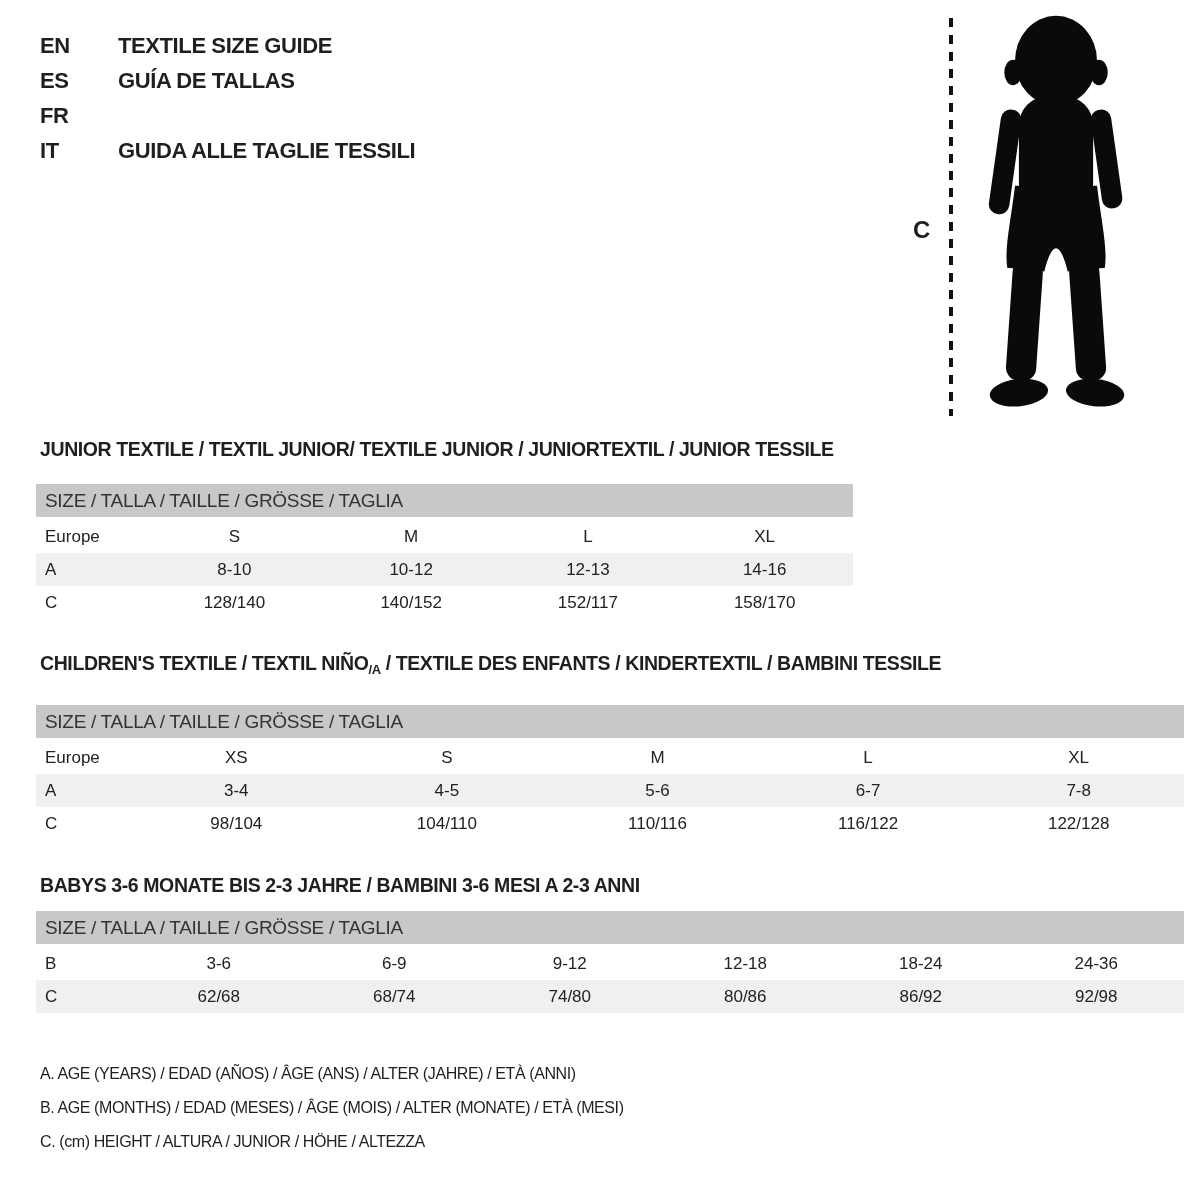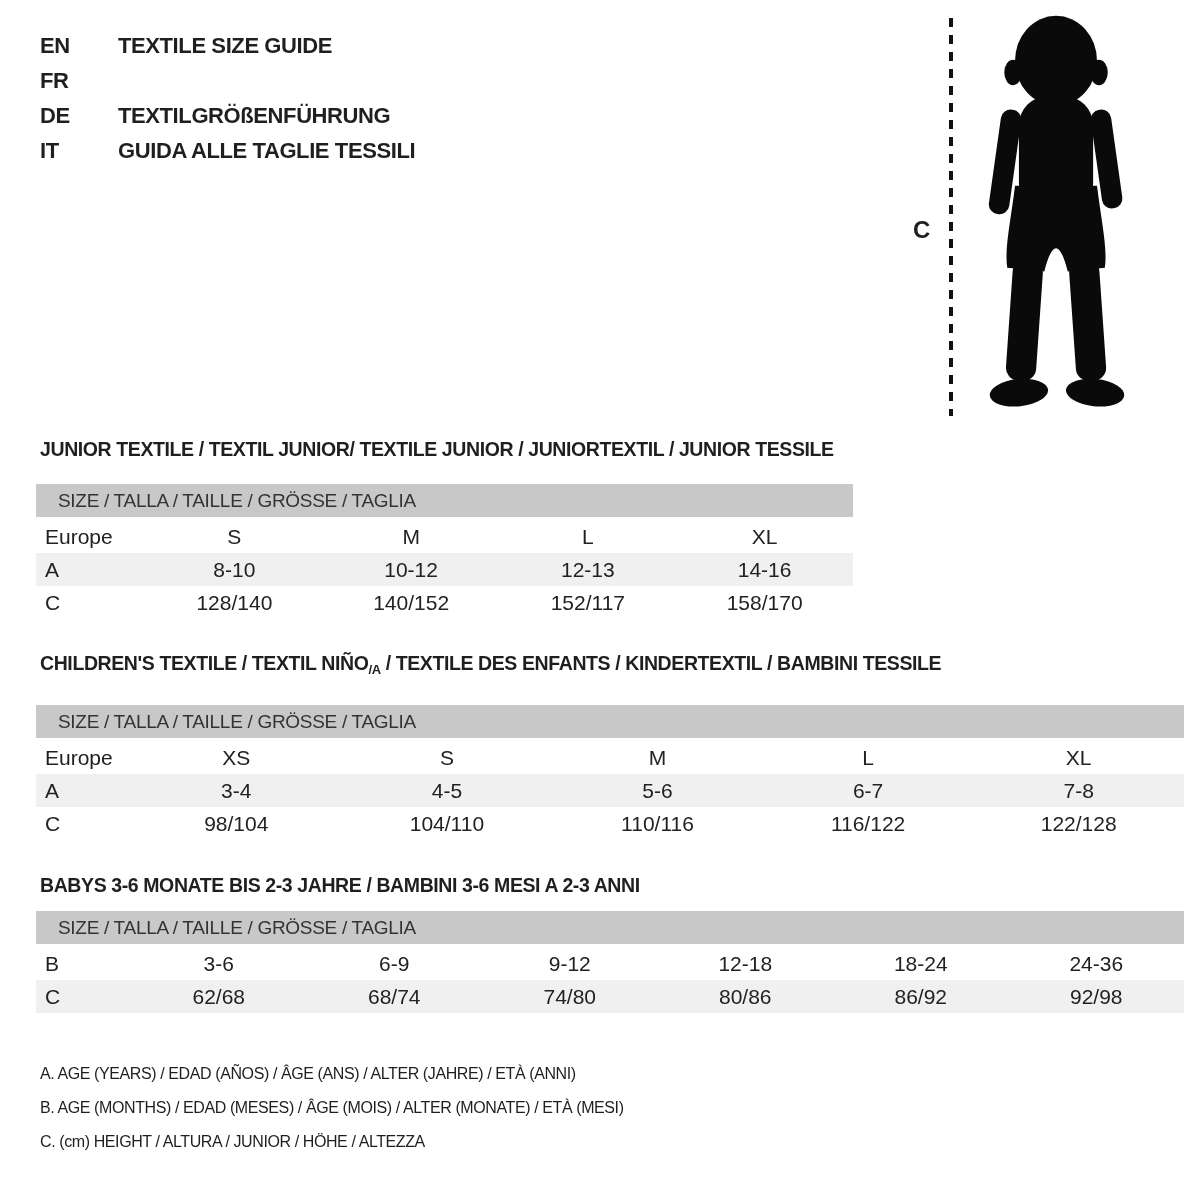--- a/index.html
+++ b/index.html
@@ -44,25 +44,25 @@
   #sec-babies .sec-title-block { padding-top: 29px; }
   .sec-title-block .sec-title { line-height: 33px; padding-top: 0; }
 
   .size-table { margin-left: 36px; margin-top: 22px; }
   #sec-babies .size-table { margin-top: 9px; }
   .size-table.t1 { width: 817px; }
   .size-table.t2, .size-table.t3 { width: 1148px; }
 
   .size-bar {
     height: 33px; background: var(--bar-gray);
-    display: flex; align-items: center; padding-left: 22px;
+    display: flex; align-items: center; padding-left: 9px;
     font-size: 19px; color: #333; letter-spacing: -0.3px;
     margin-bottom: 3px; white-space: nowrap;
   }
-  .t-row { display: flex; height: 33px; align-items: center; font-size: 21px; color: #222; }
+  .t-row { display: flex; height: 33px; align-items: center; font-size: 17px; color: #222; }
   .t-row.zebra { background: var(--zebra-gray); }
   .t-row .c0 { padding-left: 9px; }
   .t1 .c0 { width: 110px; }
   .t2 .c0, .t3 .c0 { width: 95px; }
   .t-row .c { flex: 1; text-align: center; }
 
   
   .legend { margin: 44px 0 0 40px; }
   .legend-row { font-size: 16px; font-weight: normal; letter-spacing: -0.4px;
                 line-height: 34px; white-space: nowrap; }
@@ -73,25 +73,25 @@
 <div class="page">
 
   <div class="header-area">
 
     <div class="lang-list">
       <div class="lang-row">
         <span class="lang-code">EN</span>
         <span class="lang-label">TEXTILE SIZE GUIDE</span>
       </div>
       <div class="lang-row">
+        <span class="lang-code">ES</span>
+        <span class="lang-label">GUÍA DE TALLAS</span>
+      </div>
+      <div class="lang-row">
         <span class="lang-code">FR</span>
-      </div>
-      <div class="lang-row">
-        <span class="lang-code">DE</span>
-        <span class="lang-label">TEXTILGRÖßENFÜHRUNG</span>
       </div>
       <div class="lang-row">
         <span class="lang-code">IT</span>
         <span class="lang-label">GUIDA ALLE TAGLIE TESSILI</span>
       </div>
     </div>
 
     <div class="figure">
       <span class="figure-label">C</span>
       <div class="measure-line"></div>

